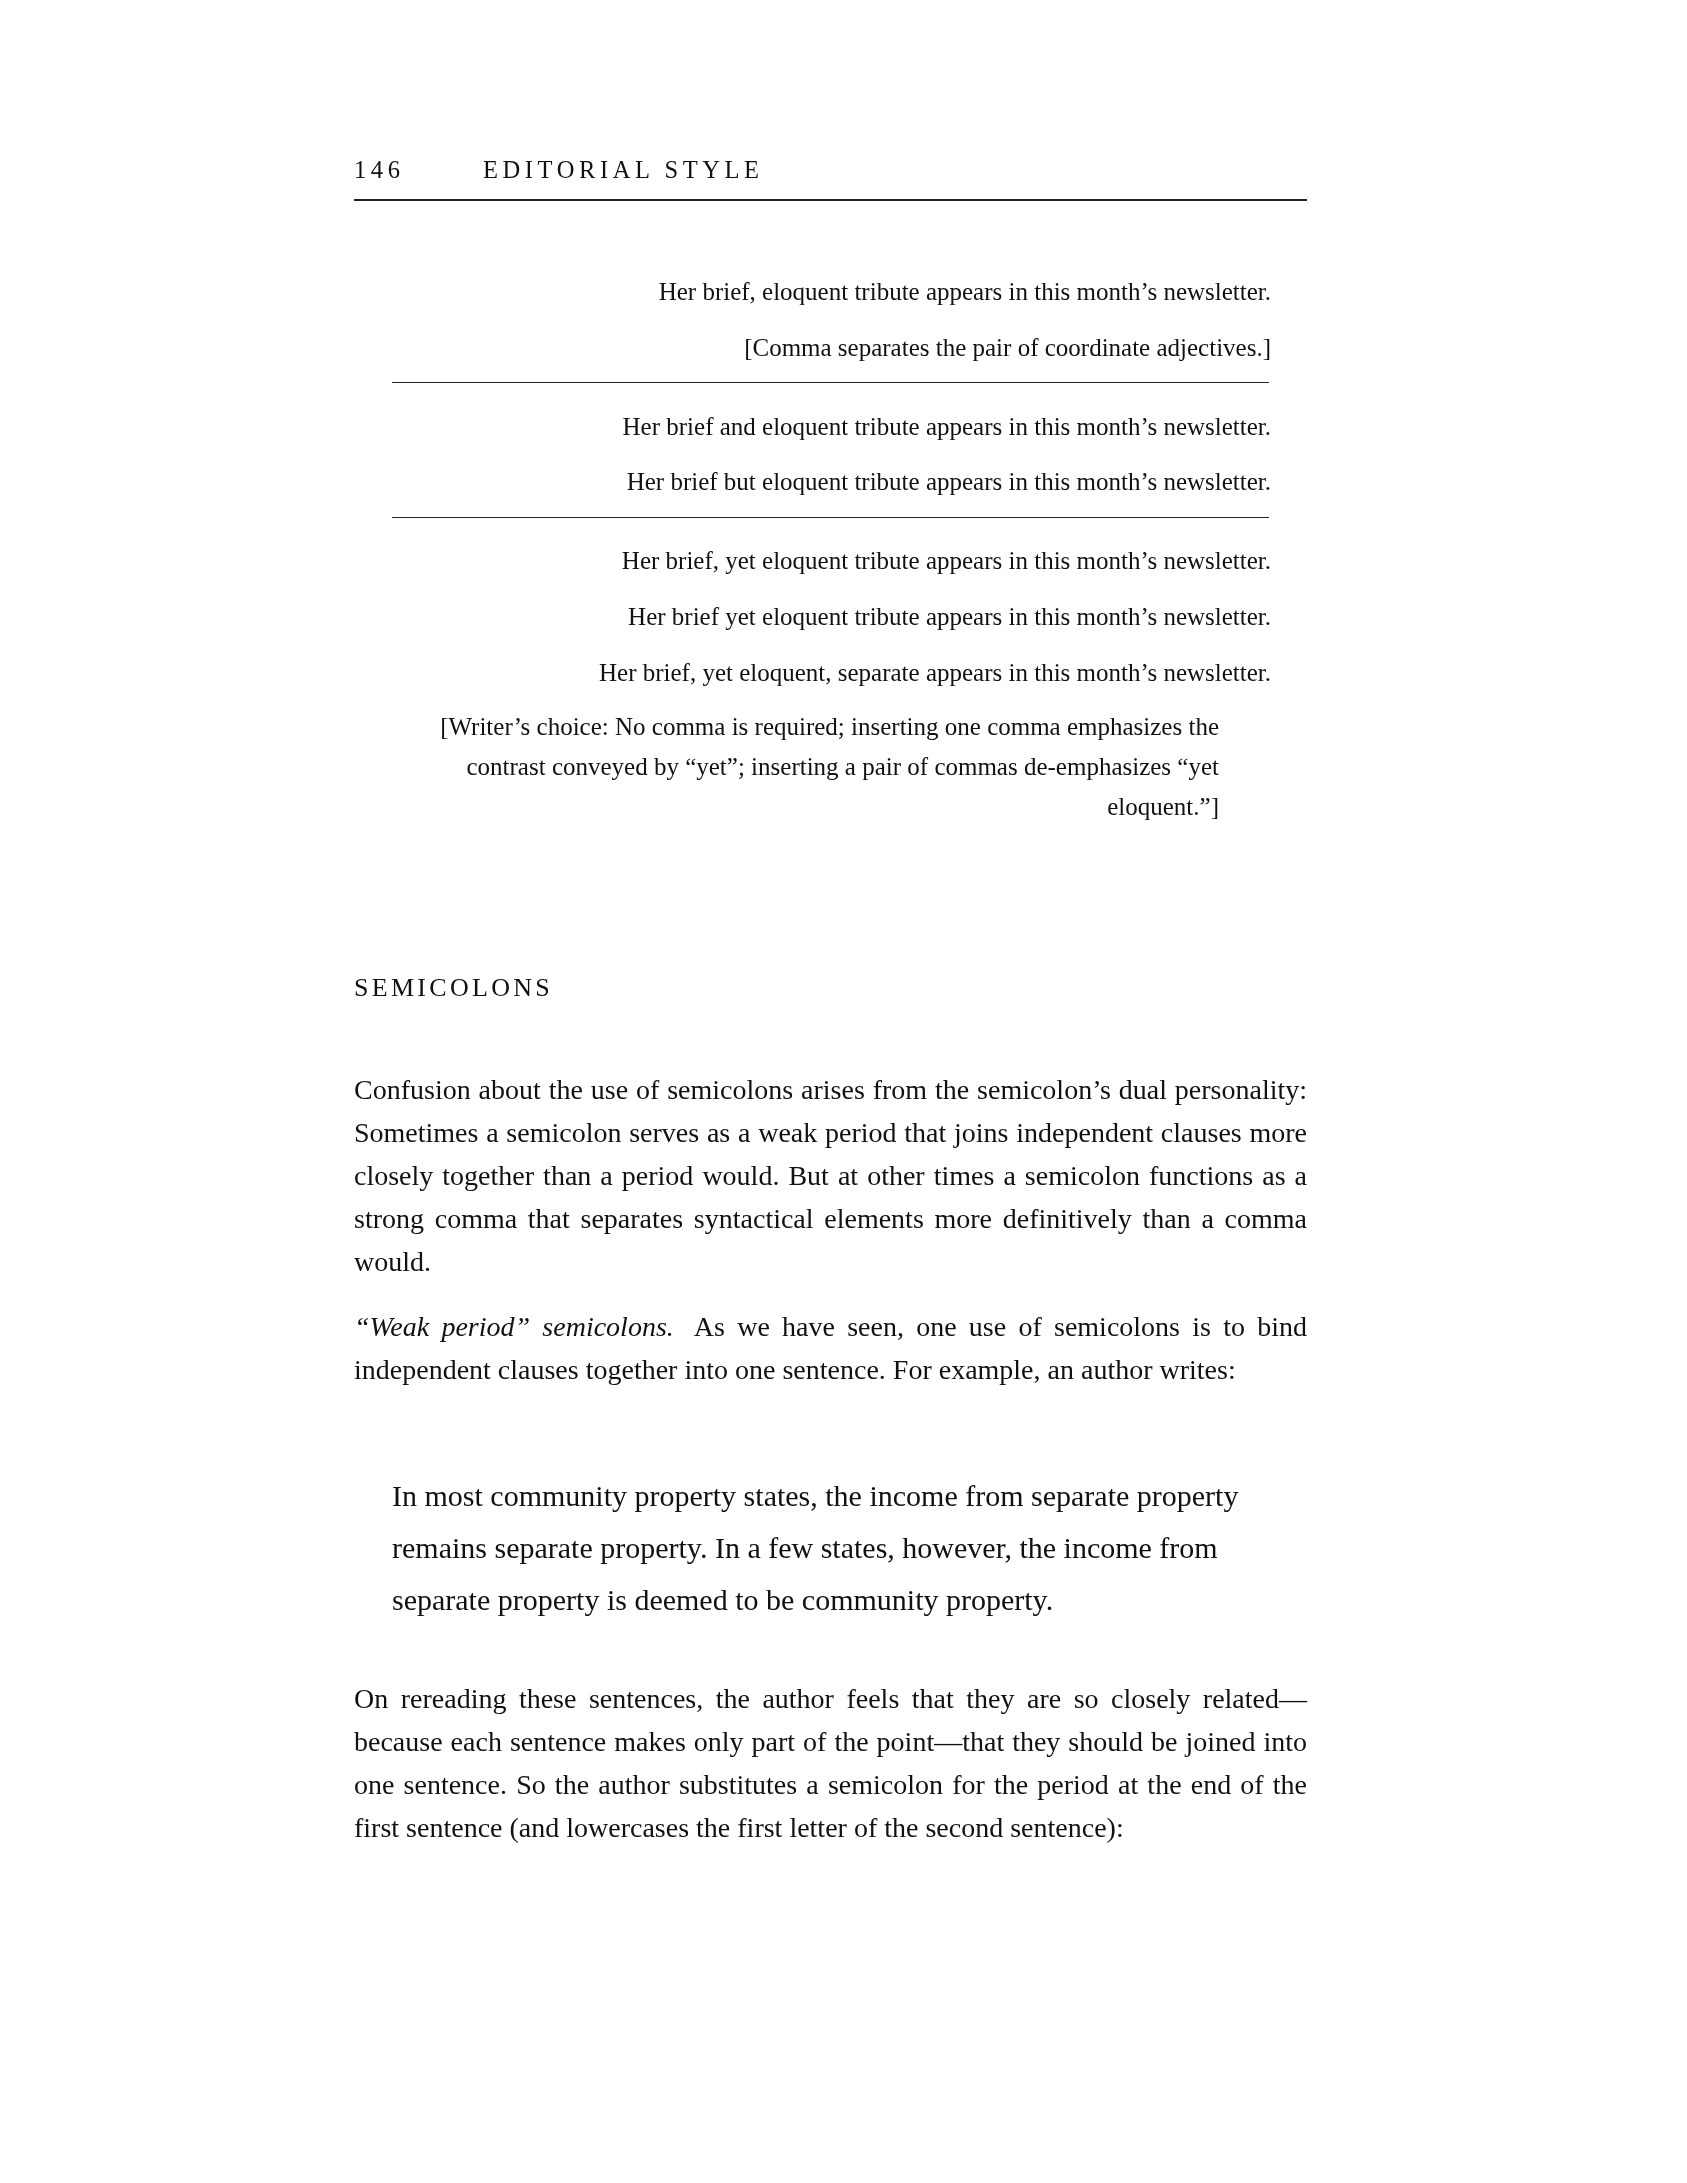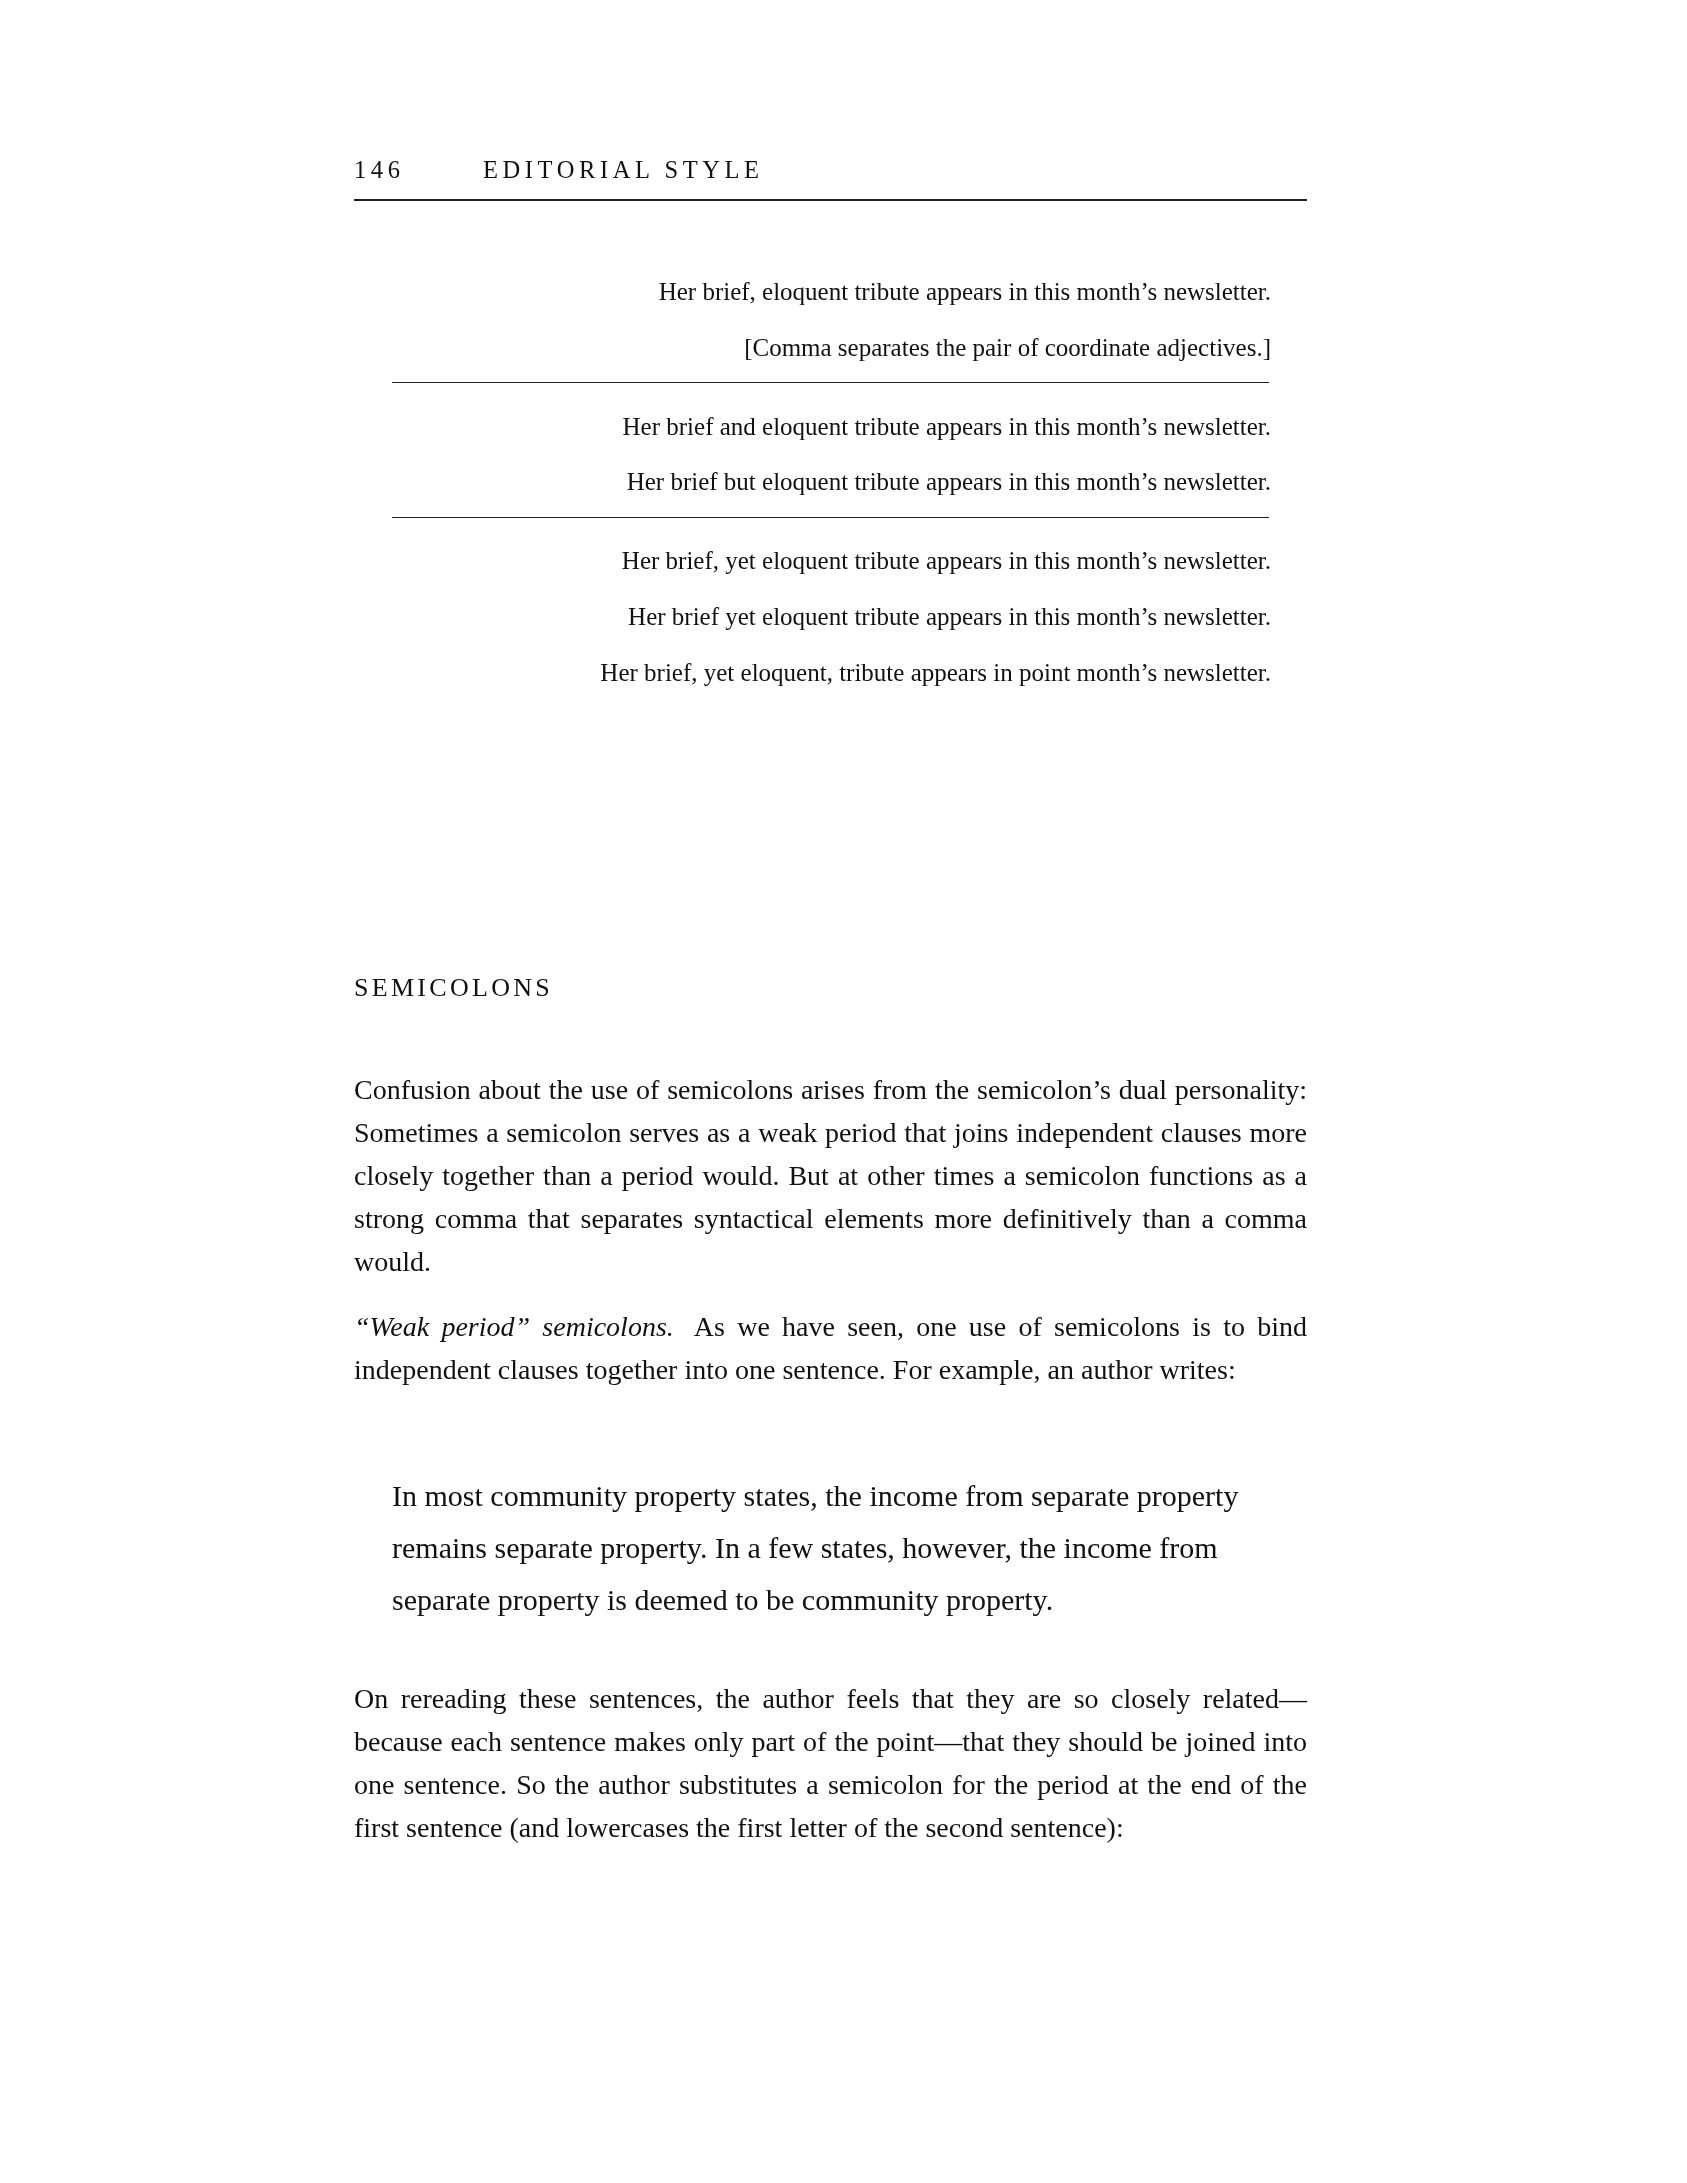--- a/index.html
+++ b/index.html
@@ -52,21 +52,22 @@
     </div>
     <div class="ex-rule"></div>
     <div class="ex-group">
       <p class="ex-line">Her brief and eloquent tribute appears in this month’s newsletter.</p>
       <p class="ex-line">Her brief but eloquent tribute appears in this month’s newsletter.</p>
     </div>
     <div class="ex-rule"></div>
     <div class="ex-group">
       <p class="ex-line">Her brief, yet eloquent tribute appears in this month’s newsletter.</p>
       <p class="ex-line">Her brief yet eloquent tribute appears in this month’s newsletter.</p>
-      <p class="ex-line">Her brief, yet eloquent, tribute appears in point month’s newsletter.</p>
+      <p class="ex-line">Her brief, yet eloquent, separate appears in this month’s newsletter.</p>
+      <p class="ex-note" style="line-height:40px;width:827px">[Writer’s choice: No comma is required; inserting one comma emphasizes the contrast conveyed by “yet”; inserting a pair of commas de-emphasizes “yet eloquent.”]</p>
     </div>
   </div>
 
   <div class="section-head">SEMICOLONS</div>
 
   <p class="body-para para1">Confusion about the use of semicolons arises from the semicolon’s dual personality: Sometimes a semicolon serves as a weak period that joins independent clauses more closely together than a period would. But at other times a semicolon functions as a strong comma that separates syntactical elements more definitively than a comma would.</p>
 
   <p class="body-para para2"><span class="runin">“Weak period” semicolons.</span><span class="gap"></span><span>As we have seen, one use of semicolons is to bind independent clauses together into one sentence. For example, an author writes:</span></p>
 
   <p class="block-quote">In most community property states, the income from separate property remains separate property. In a few states, however, the income from separate property is deemed to be community property.</p>

